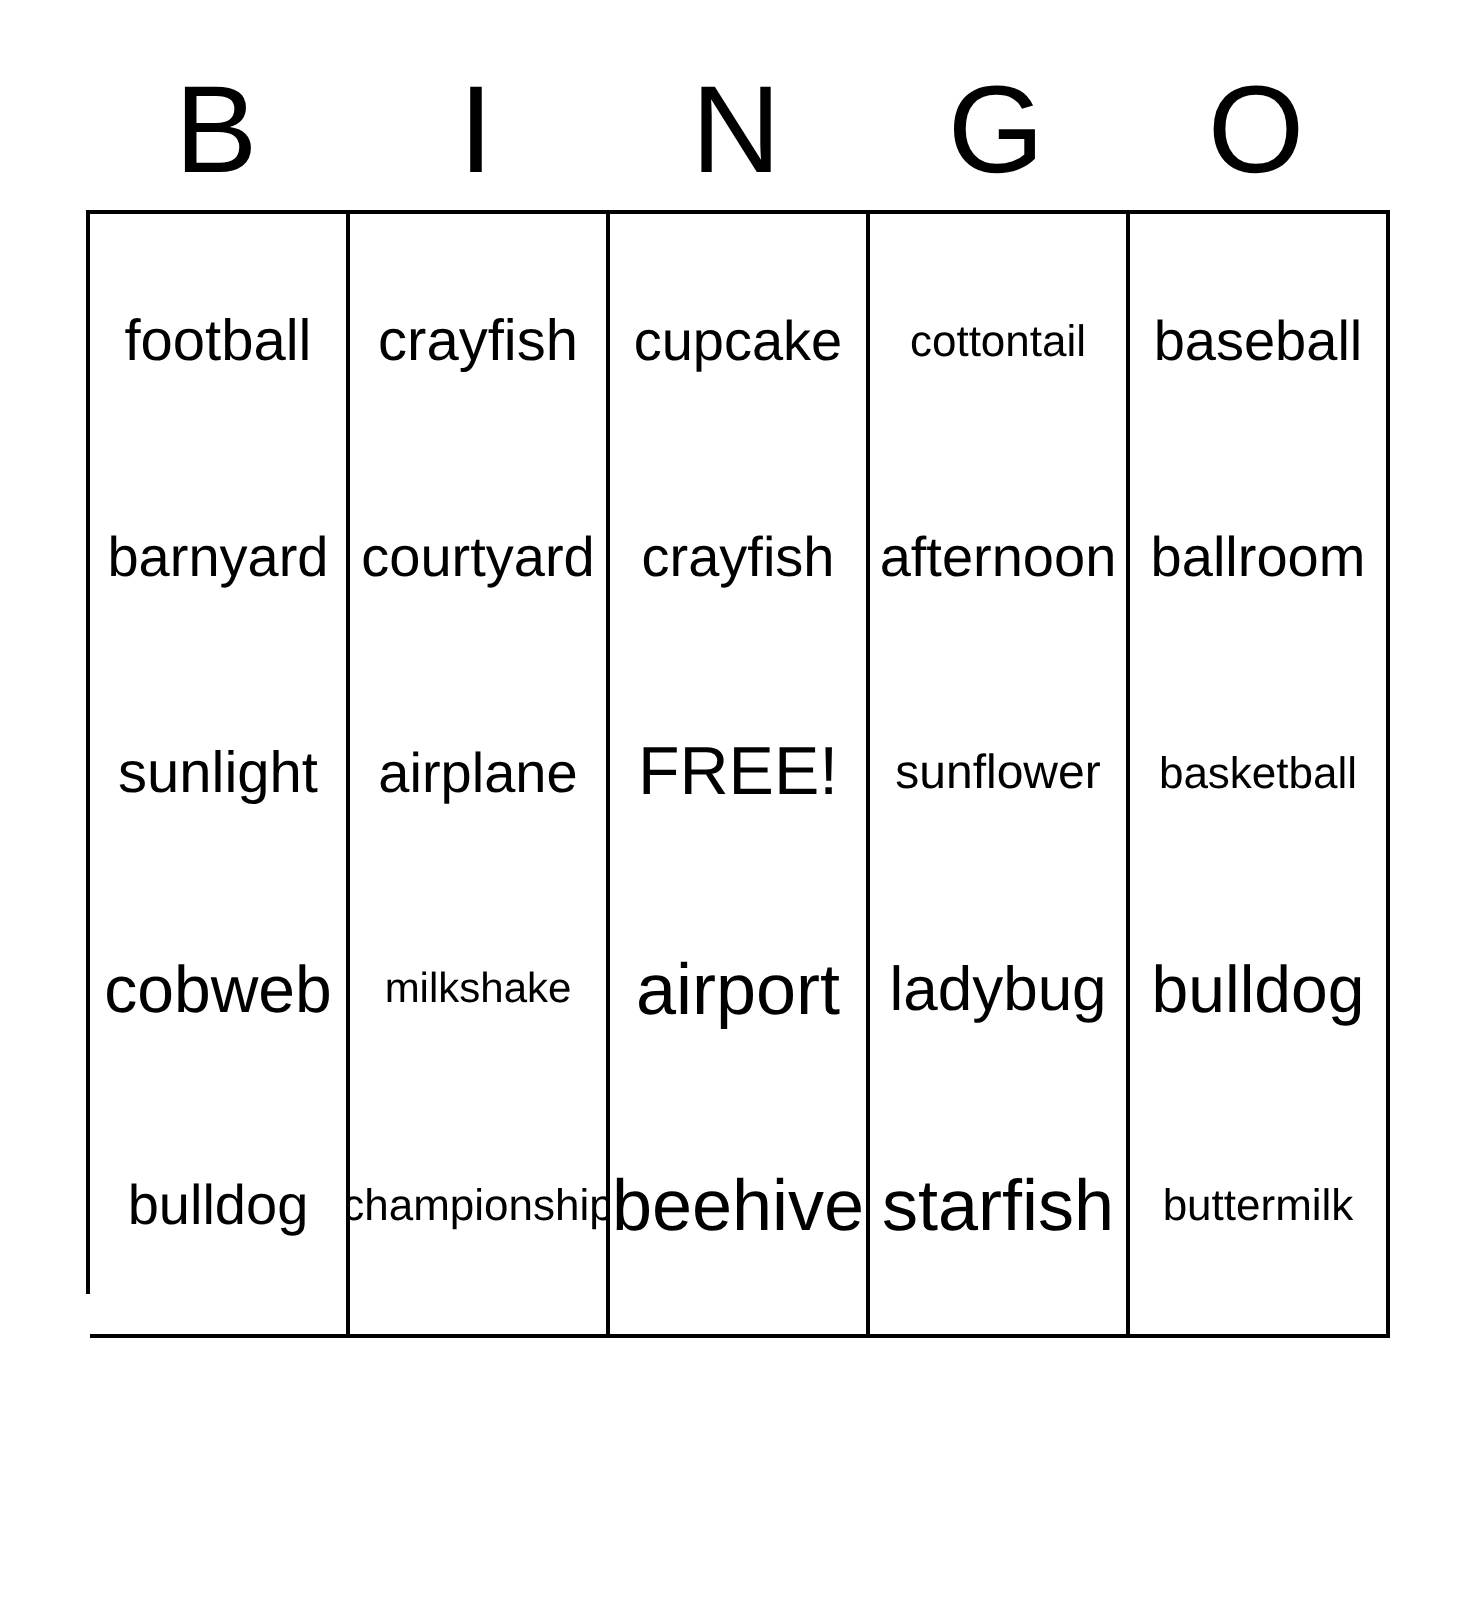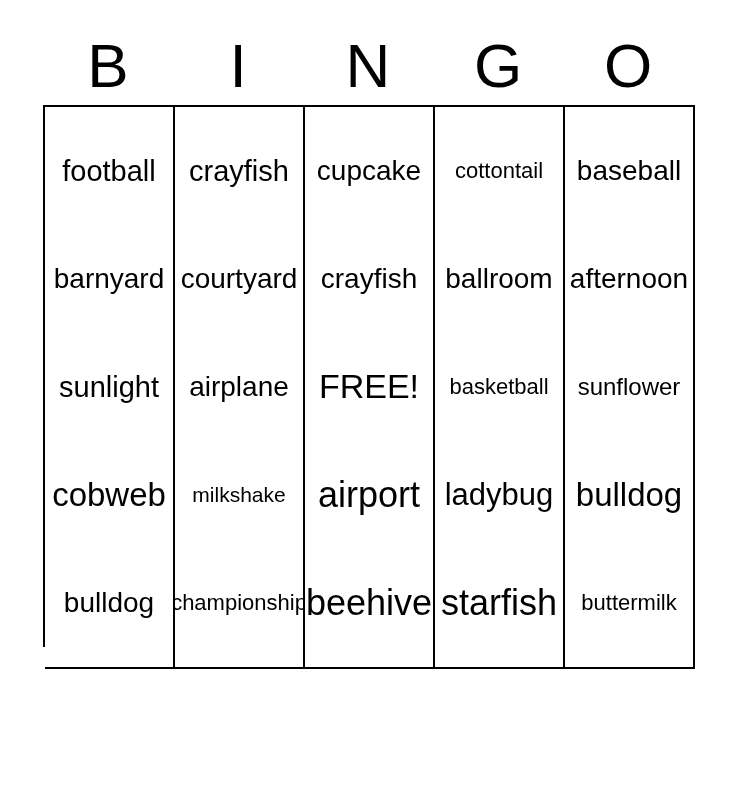--- a/index.html
+++ b/index.html
@@ -135,42 +135,42 @@
       <div class="grid-cell">
         <span class="cell-text fs-ml">barnyard</span>
       </div>
       <div class="grid-cell">
         <span class="cell-text fs-m">courtyard</span>
       </div>
       <div class="grid-cell">
         <span class="cell-text fs-m">crayfish</span>
       </div>
       <div class="grid-cell">
+        <span class="cell-text fs-m">afternoon</span>
+      </div>
+      <div class="grid-cell">
         <span class="cell-text fs-ml">ballroom</span>
       </div>
-      <div class="grid-cell">
-        <span class="cell-text fs-m">afternoon</span>
-      </div>
     </div>
 
     <div class="grid-row">
       <div class="grid-cell">
         <span class="cell-text fs-l">sunlight</span>
       </div>
       <div class="grid-cell">
         <span class="cell-text fs-ml">airplane</span>
       </div>
       <div class="grid-cell">
         <span class="cell-text fs-4xl">FREE!</span>
       </div>
       <div class="grid-cell">
+        <span class="cell-text fs-sm">sunflower</span>
+      </div>
+      <div class="grid-cell">
         <span class="cell-text fs-s">basketball</span>
-      </div>
-      <div class="grid-cell">
-        <span class="cell-text fs-sm">sunflower</span>
       </div>
     </div>
 
     <div class="grid-row">
       <div class="grid-cell">
         <span class="cell-text fs-xxl">cobweb</span>
       </div>
       <div class="grid-cell">
         <span class="cell-text fs-xs">milkshake</span>
       </div>

